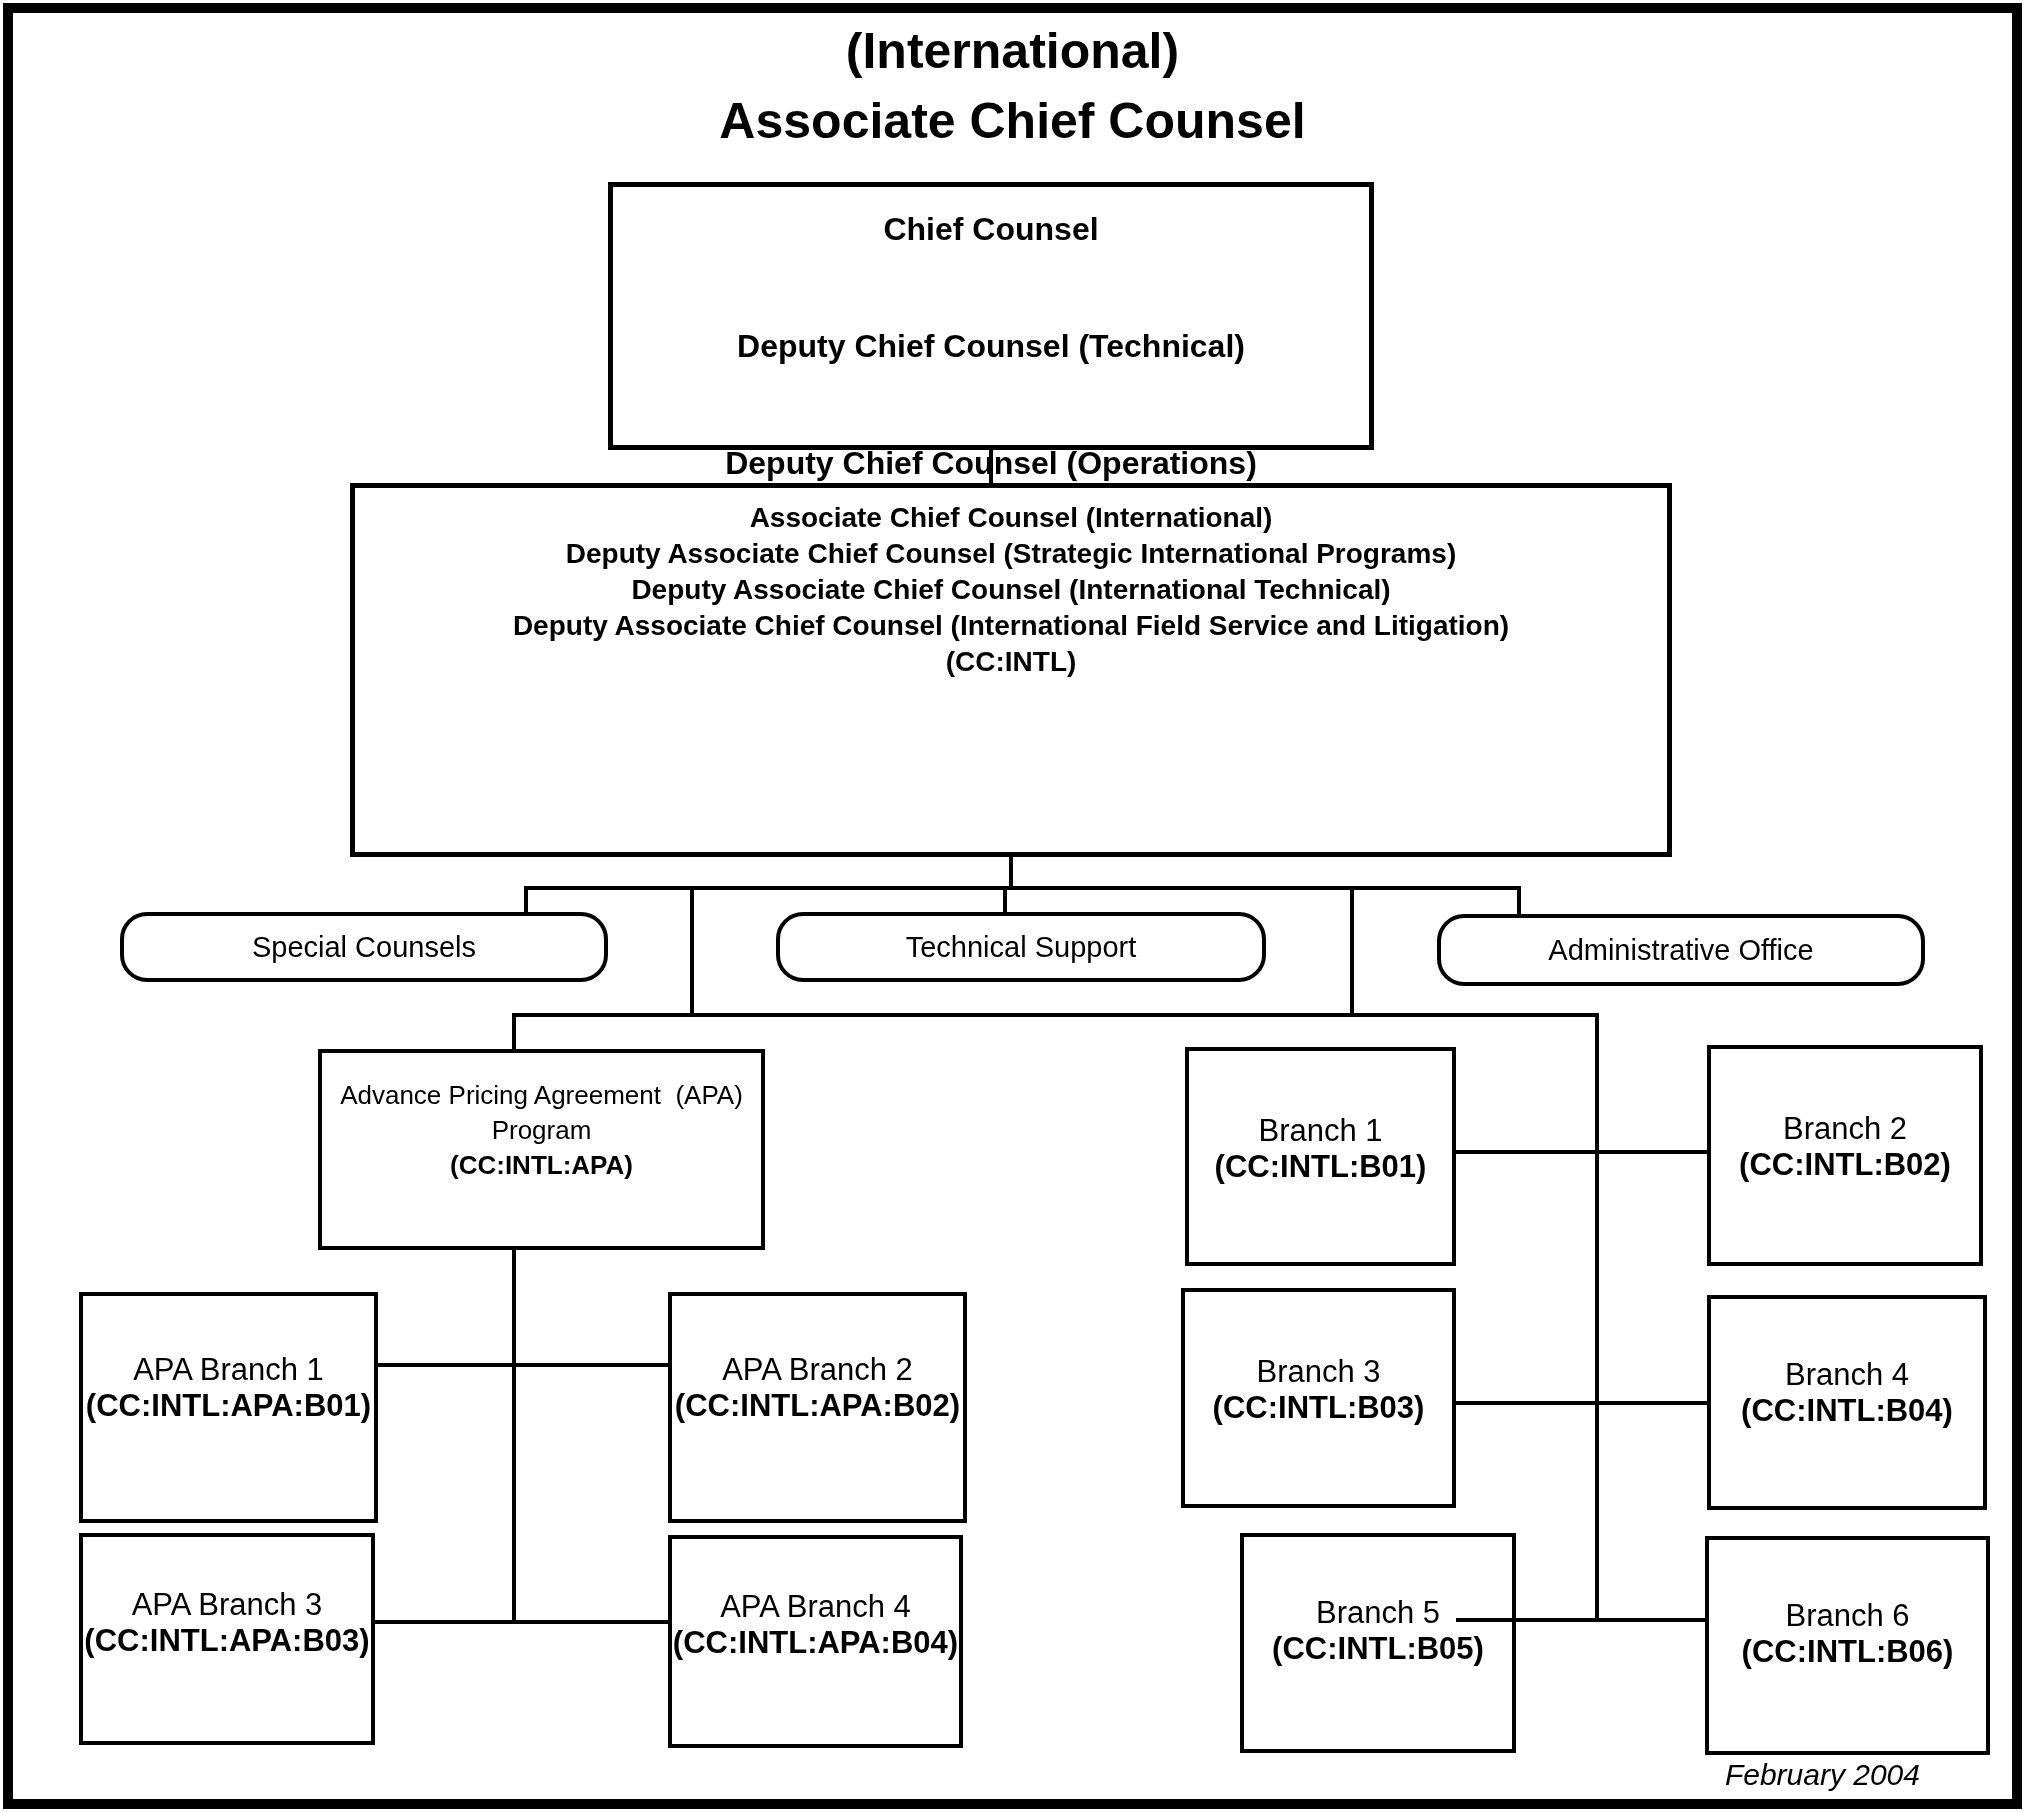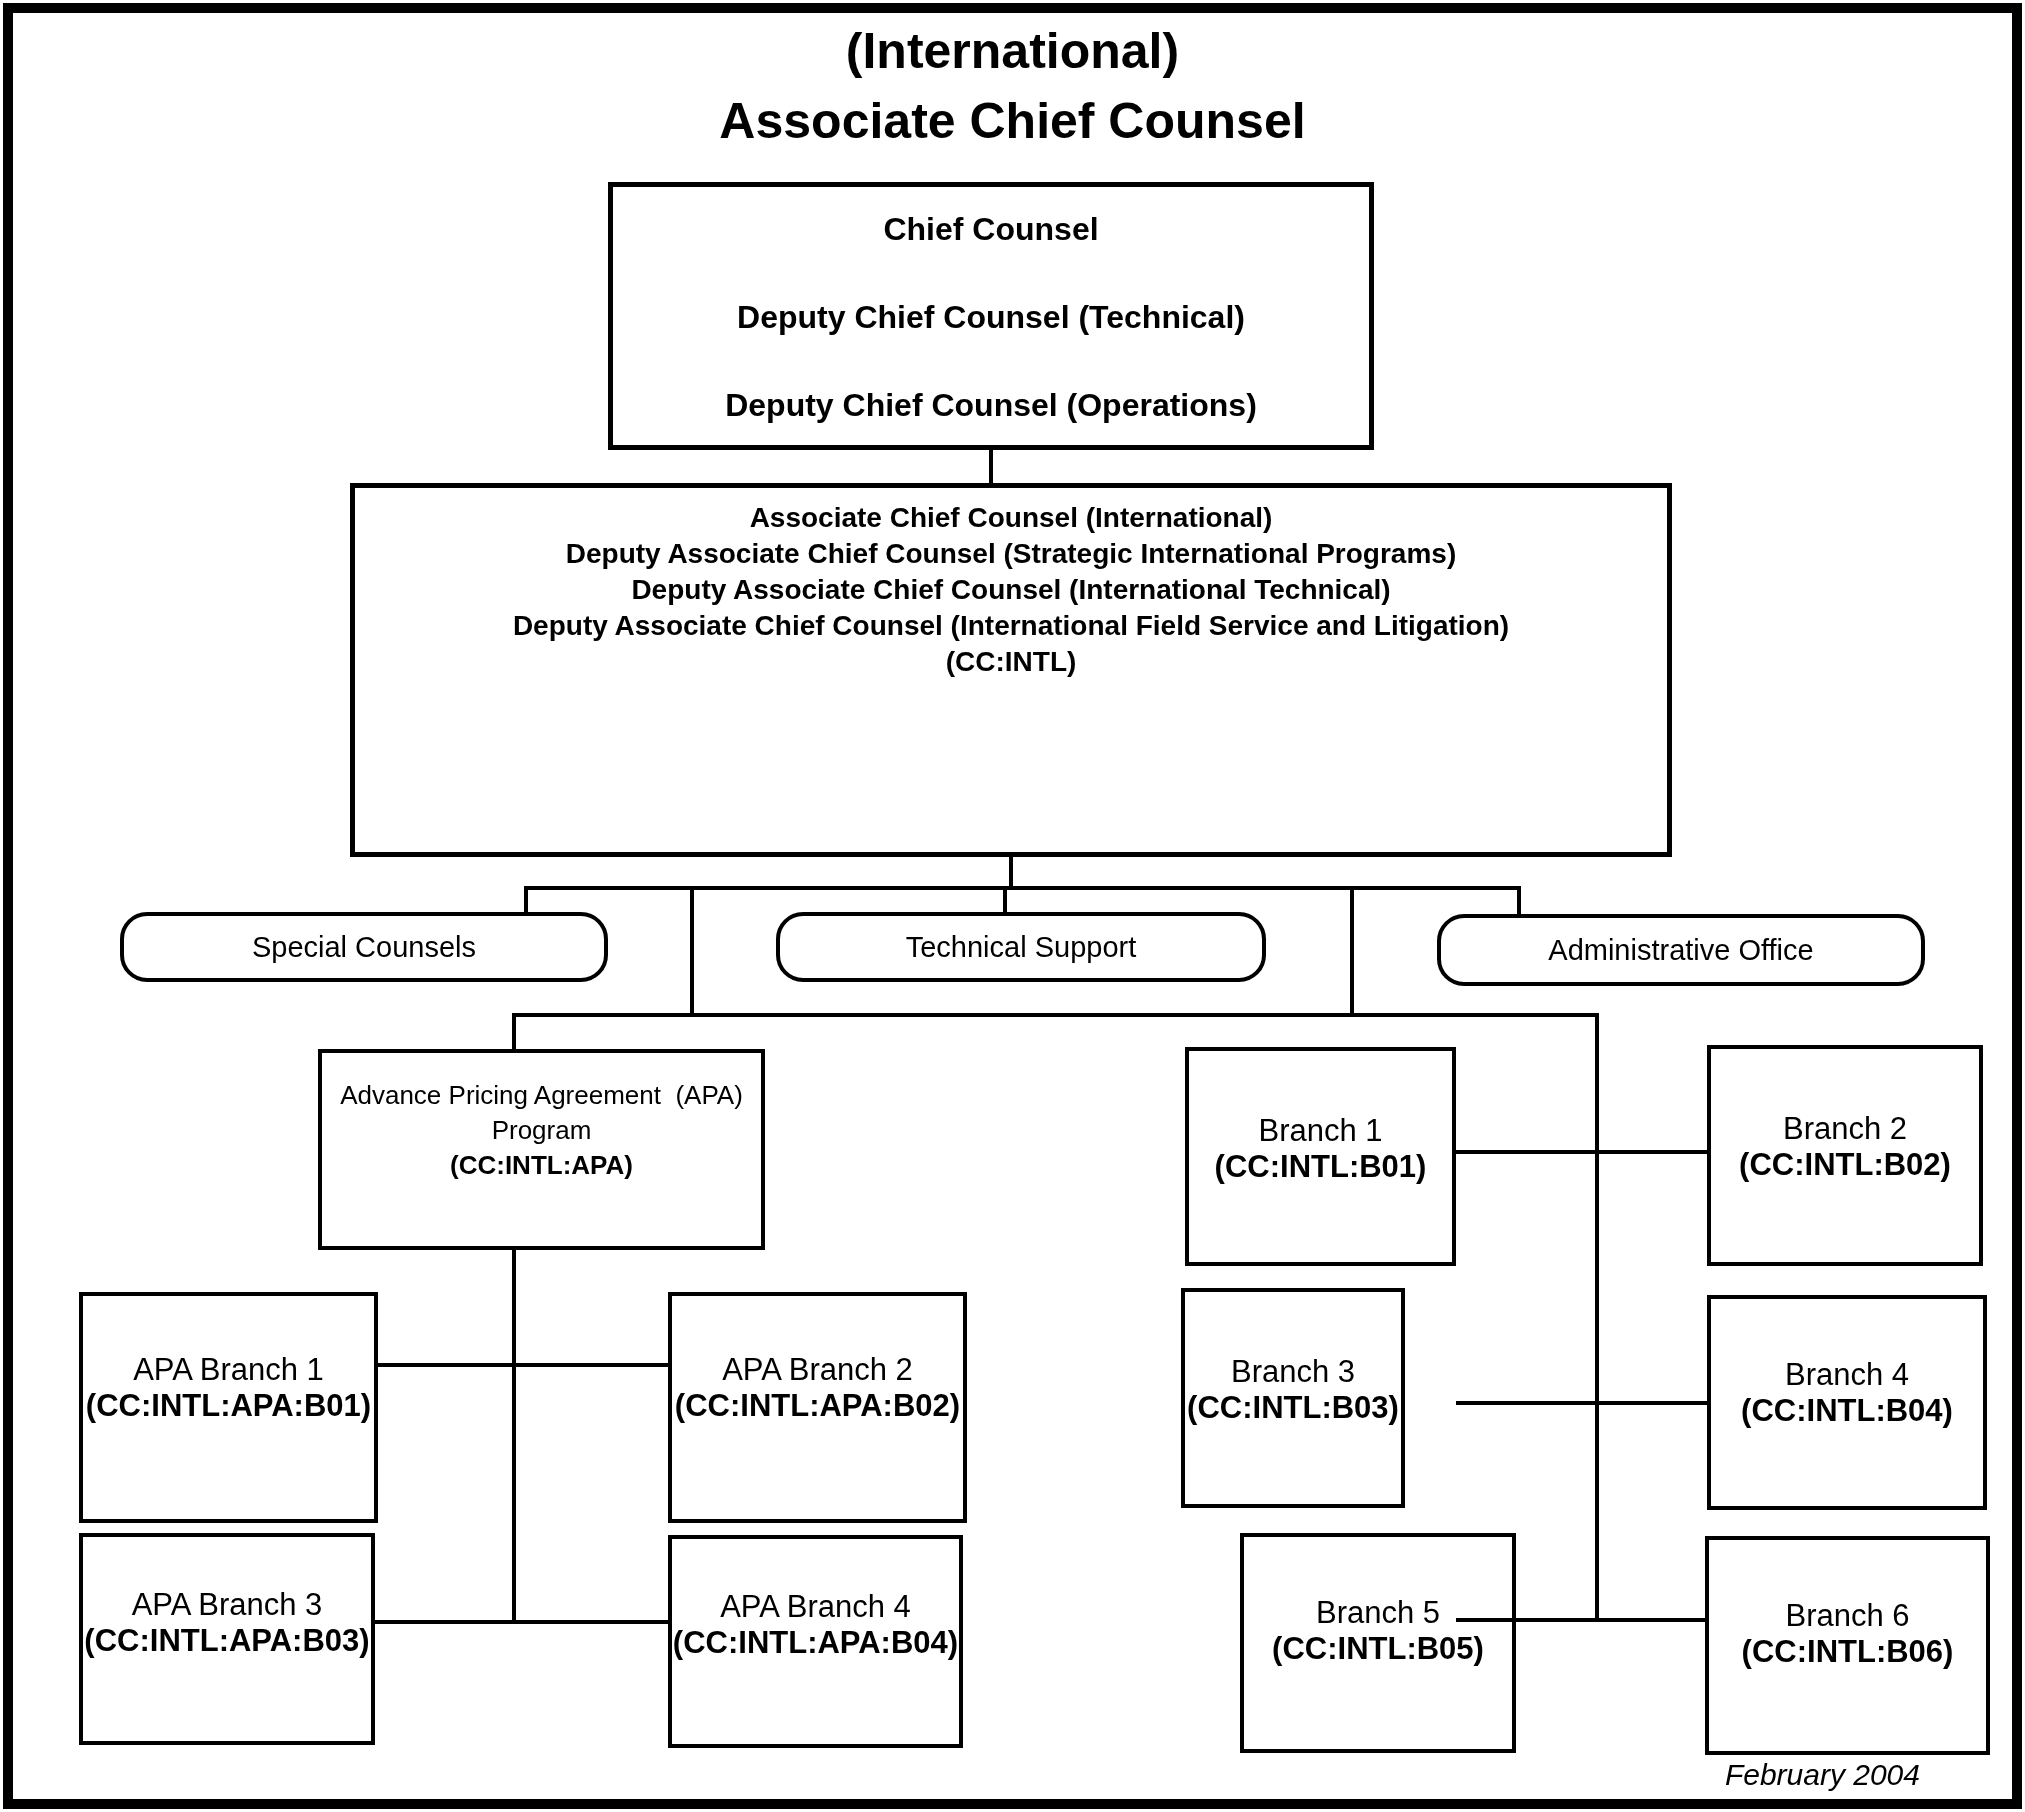--- a/index.html
+++ b/index.html
@@ -5,21 +5,21 @@
   html,body{margin:0;padding:0;background:#fff;}
   body{width:2025px;height:1812px;position:relative;overflow:hidden;
        font-family:"Liberation Sans",sans-serif;color:#000;}
   .frame{position:absolute;left:3px;top:3px;width:2019px;height:1806px;
          border:10px solid #000;box-sizing:border-box;}
   .title{position:absolute;left:0;top:16px;width:100%;text-align:center;
          font-weight:bold;font-size:50px;line-height:70px;}
   .node{position:absolute;box-sizing:border-box;background:#fff;
         border:4px solid #000;text-align:center;}
   .box-lg{border-width:5px;font-weight:bold;display:flex;flex-direction:column;}
-  .chief{font-size:32px;line-height:36px;gap:52px;padding-top:24px;}
+  .chief{font-size:32px;line-height:36px;gap:81px;padding-top:24px;}
   .intl{font-size:28px;line-height:36px;padding-top:12px;}
   .office{display:flex;align-items:center;justify-content:center;font-size:29px;border-radius:27px;}
   .apa{padding-top:25px;font-size:26px;line-height:35px;}
   .pre{white-space:pre-wrap;}
   .leaf{font-size:31px;line-height:36px;}
   .nname{font-weight:normal;}
   .ncode{font-weight:bold;}
   .conn{position:absolute;background:#000;}
   .footer{position:absolute;left:1660px;top:1758px;width:260px;text-align:right;
           font-style:italic;font-size:30px;}
@@ -82,21 +82,21 @@
 </div>
 
 <div class="node leaf" style="left:1185px;top:1047px;width:271px;height:219px;padding-top:62px">
   <div class="nname">Branch 1</div>
   <div class="ncode">(CC:INTL:B01)</div>
 </div>
 <div class="node leaf" style="left:1707px;top:1045px;width:276px;height:221px;padding-top:62px">
   <div class="nname">Branch 2</div>
   <div class="ncode">(CC:INTL:B02)</div>
 </div>
-<div class="node leaf" style="left:1181px;top:1288px;width:224px;height:220px;padding-top:62px">
+<div class="node leaf" style="left:1181px;top:1288px;width:275px;height:220px;padding-top:62px">
   <div class="nname">Branch 3</div>
   <div class="ncode">(CC:INTL:B03)</div>
 </div>
 <div class="node leaf" style="left:1707px;top:1295px;width:280px;height:215px;padding-top:58px">
   <div class="nname">Branch 4</div>
   <div class="ncode">(CC:INTL:B04)</div>
 </div>
 <div class="node leaf" style="left:1240px;top:1533px;width:276px;height:220px;padding-top:58px">
   <div class="nname">Branch 5</div>
   <div class="ncode">(CC:INTL:B05)</div>

